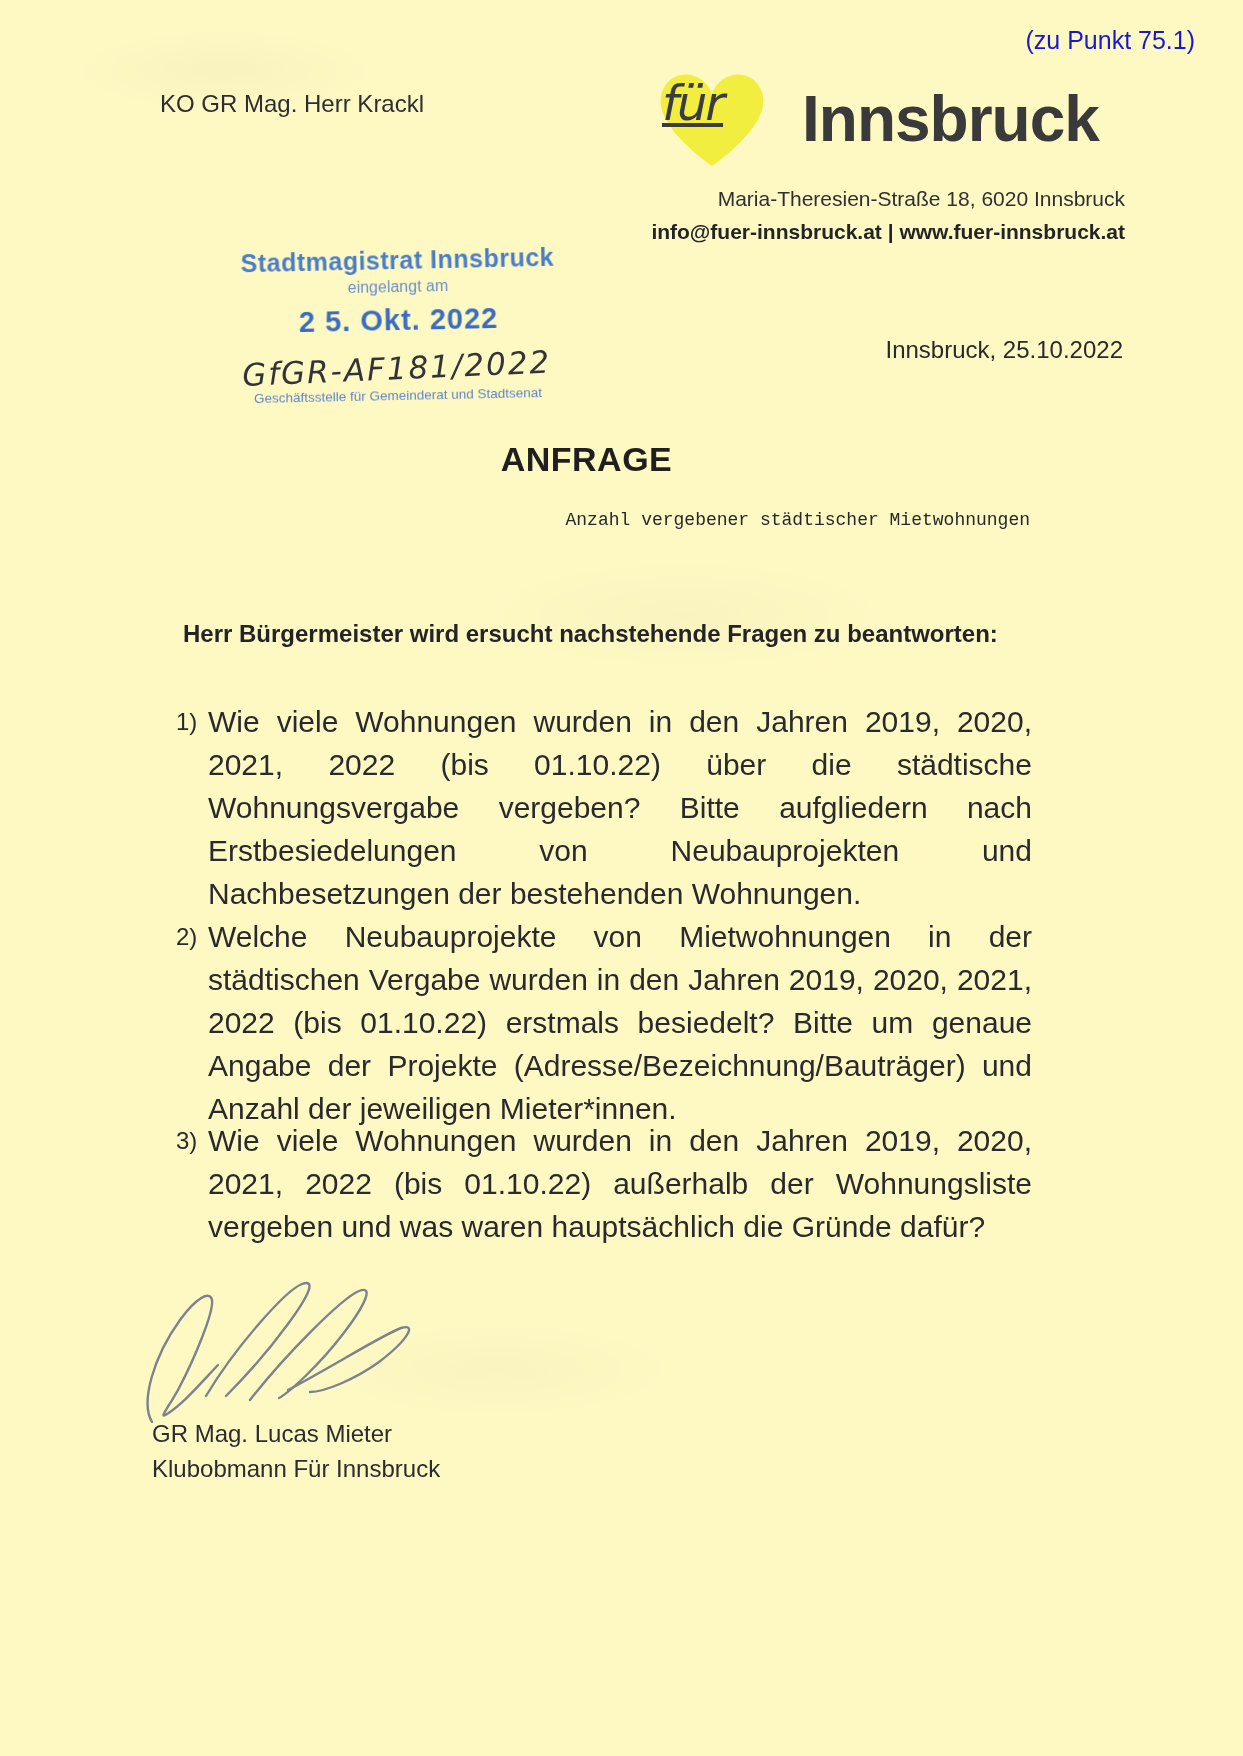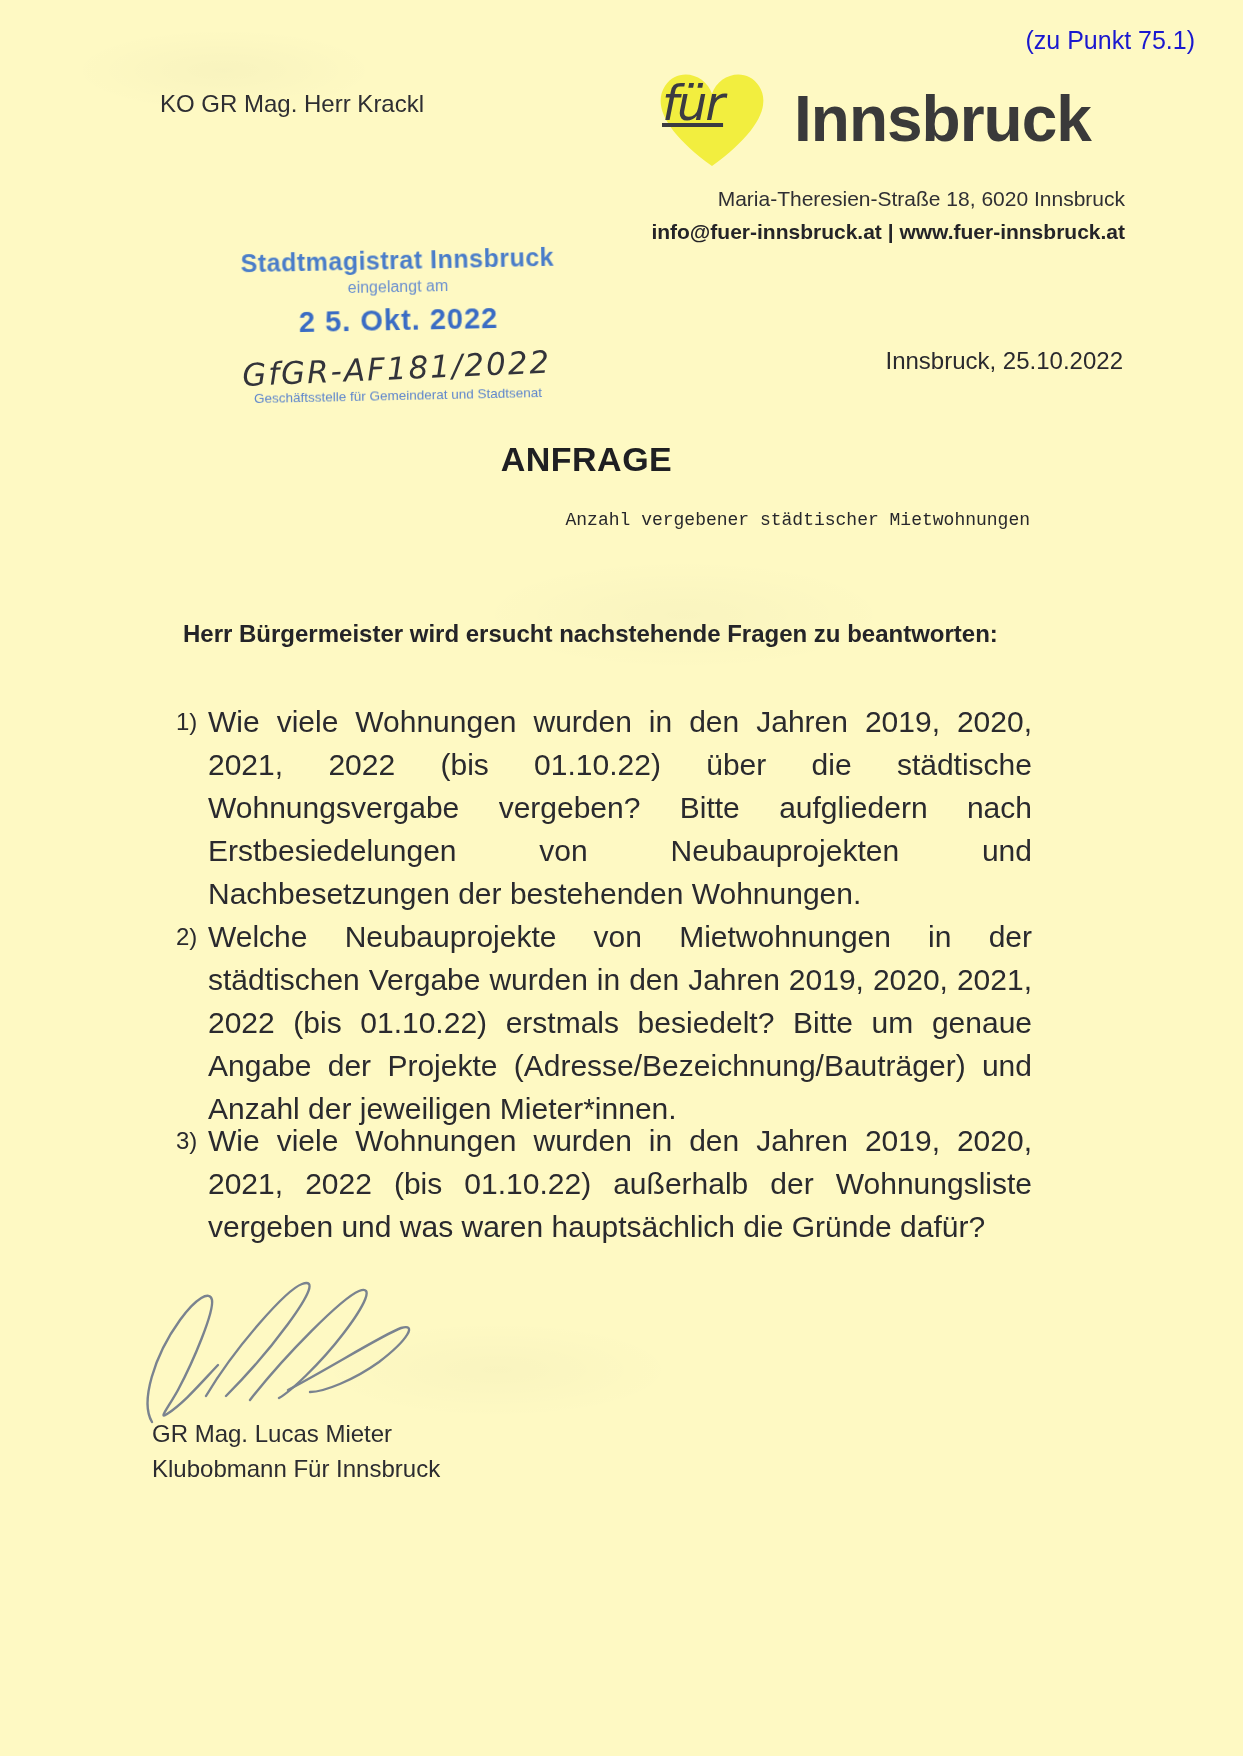--- a/index.html
+++ b/index.html
@@ -38,21 +38,21 @@
   .heart-wrap svg{position:absolute;inset:0;}
   .heart-word{
     position:absolute;left:10px;top:11px;
     font-family:"DejaVu Sans",sans-serif;
     font-style:italic;font-weight:500;
     font-size:48px;color:#3b3b42;letter-spacing:-2px;
     white-space:nowrap;
     text-decoration:underline;
   }
   .wordmark{
-    margin-left:22px;
+    margin-left:30px;
     font-size:64px;font-weight:bold;color:#3a3a3a;
     letter-spacing:-1px;white-space:nowrap;
   }
 
   .contact{
     position:absolute;top:183px;right:118px;
     text-align:right;line-height:1.55;
   }
   .contact .addr{font-size:21px;color:#2f2f33;}
   .contact .mail{font-size:21px;font-weight:bold;color:#242428;}
@@ -71,21 +71,21 @@
     font-size:31px;color:#33343a;letter-spacing:2px;
     transform:rotate(-2.5deg);white-space:nowrap;
   }
   .stamp-dept{
     position:absolute;top:388px;left:228px;width:340px;text-align:center;
     font-size:13.5px;color:#5e86cc;transform:rotate(-1.2deg);filter:blur(.4px);
     white-space:nowrap;
   }
 
   .dateline{
-    position:absolute;top:347px;right:120px;
+    position:absolute;top:336px;right:120px;
     font-size:24px;color:#2a2a2e;
   }
 
   .title{
     position:absolute;top:440px;left:143px;width:887px;
     text-align:center;font-size:34px;font-weight:bold;color:#1f1f22;
     letter-spacing:.5px;
   }
   .subject{
     position:absolute;top:510px;left:143px;width:887px;

